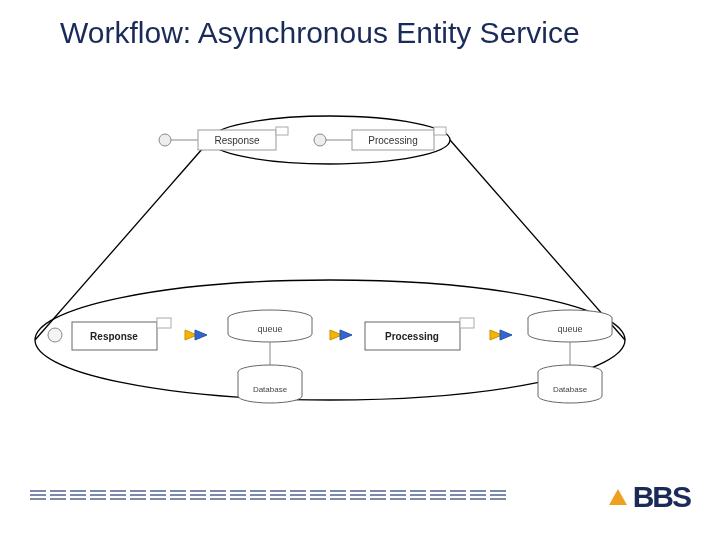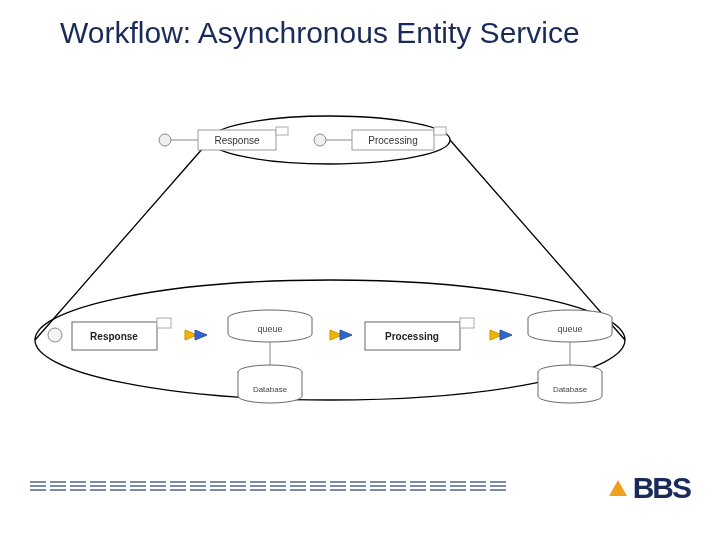--- a/index.html
+++ b/index.html
@@ -1,19 +1,19 @@
 <!DOCTYPE html>
 <html><head>
 <meta charset="utf-8">
 <style>
 html,body{margin:0;padding:0;width:720px;height:540px;background:#fff;font-family:Arial,Helvetica,sans-serif;overflow:hidden}
 .slide{position:relative;width:620px;height:540px}
 .title{position:absolute;left:60px;top:15px;font-size:30px;color:#1a2b5a;line-height:1.2}
 .diagram{position:absolute;left:0;top:100px;width:720px;height:340px}
-.footer{position:absolute;left:0;bottom:17px;width:720px;height:60px}
+.footer{position:absolute;left:0;bottom:8px;width:720px;height:60px}
 .dashes{position:absolute;left:30px;bottom:30px;width:500px}
 .dline{display:flex;gap:4px;margin-bottom:2px}
 .dline span{width:16px;height:2px;background:#7a8aa8;display:inline-block}
 .logo{position:absolute;right:30px;bottom:18px;display:flex;align-items:center;gap:6px}
 .logo-dot{width:0;height:0;border-left:9px solid transparent;border-right:9px solid transparent;border-bottom:16px solid #f0a020;transform:rotate(0deg)}
 .logo-text{font-weight:900;font-size:30px;color:#1a2b5a;letter-spacing:-2px}
 </style>
 </head>
 <body>
 <div class="slide">

